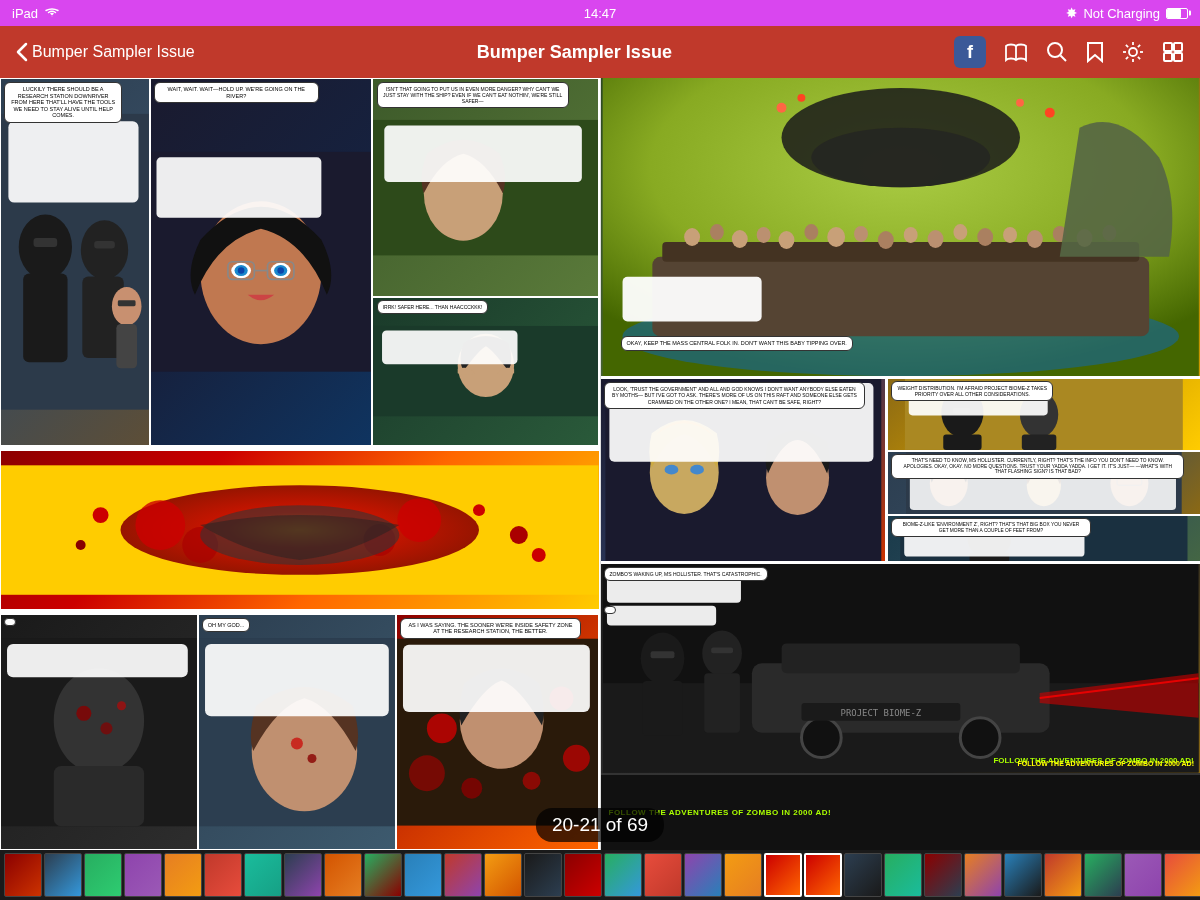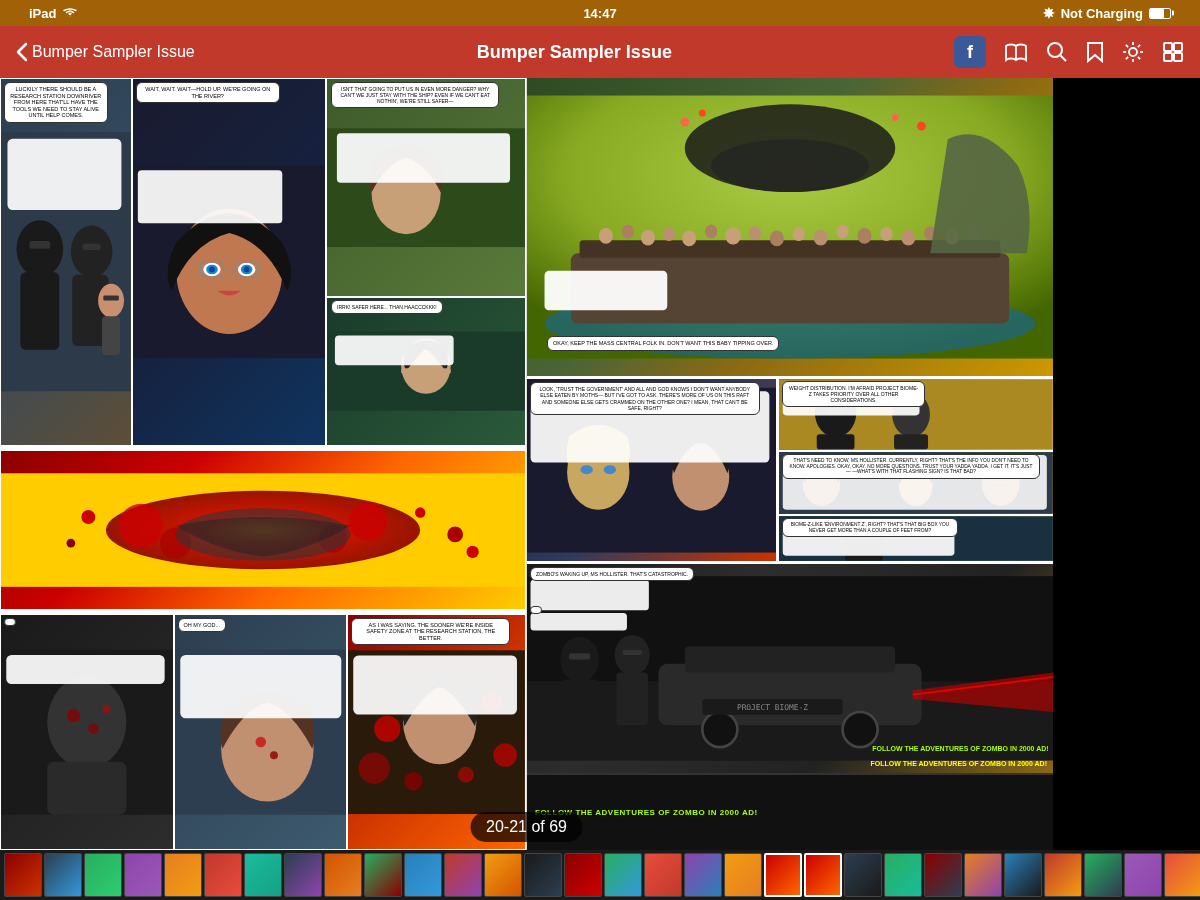--- a/index.html
+++ b/index.html
@@ -1,24 +1,24 @@
 <!DOCTYPE html>
 <html><head>
   <meta charset="utf-8">
   <style>
     * { margin: 0; padding: 0; box-sizing: border-box; }
     body { width: 1200px; height: 900px; overflow: hidden; background: #000; font-family: -apple-system, 'Helvetica Neue', sans-serif; }
 
     
     #status-bar {
       width: 1200px; height: 26px;
-      background: #a16207;
+      background: #d946ef;
       display: flex; align-items: center; justify-content: space-between;
-      padding: 0 29px;
-      color: white; font-size: 13px; font-weight: 700;
+      padding: 0 12px;
+      color: white; font-size: 13px; font-weight: 400;
     }
     .status-left { display: flex; align-items: center; gap: 6px; }
     .status-center { position: absolute; left: 50%; transform: translateX(-50%); }
     .status-right { display: flex; align-items: center; gap: 6px; }
     .battery-icon {
       display: inline-flex; align-items: center;
     }
     .battery-body {
       width: 22px; height: 11px; border: 1.5px solid white; border-radius: 2px; position: relative; display: inline-block;
     }
@@ -42,21 +42,21 @@
     .nav-right { display: flex; align-items: center; gap: 18px; }
     .nav-icon { color: white; font-size: 20px; cursor: pointer; display: flex; align-items: center; justify-content: center; }
     .facebook-icon {
       width: 32px; height: 32px; background: #3b5998; border-radius: 6px;
       display: flex; align-items: center; justify-content: center;
       color: white; font-size: 18px; font-weight: bold; cursor: pointer;
     }
 
     
     #main-content {
-      width: 1053px; height: 772px;
+      width: 1200px; height: 772px;
       background: #1d4ed8;
       display: flex;
       position: relative;
     }
 
     
     .comic-page {
       flex: 1;
       height: 100%;
       overflow: hidden;
@@ -143,21 +143,21 @@
     
     #page-indicator {
       position: absolute;
       bottom: 8px;
       left: 50%;
       transform: translateX(-50%);
       background: rgba(0,0,0,0.7);
       color: white;
       padding: 6px 16px;
       border-radius: 16px;
-      font-size: 16px;
+      font-size: 19px;
       font-weight: 500;
       z-index: 100;
     }
 
     
     #thumbnail-strip {
       width: 1200px; height: 50px;
       background: #1a1a1a;
       display: flex;
       align-items: center;

